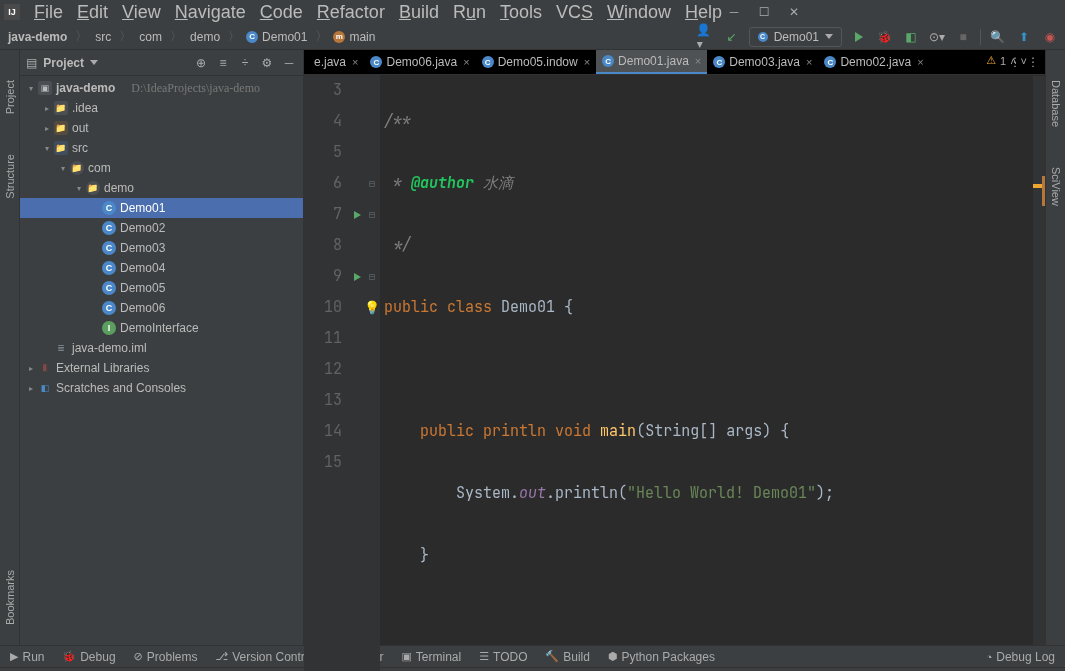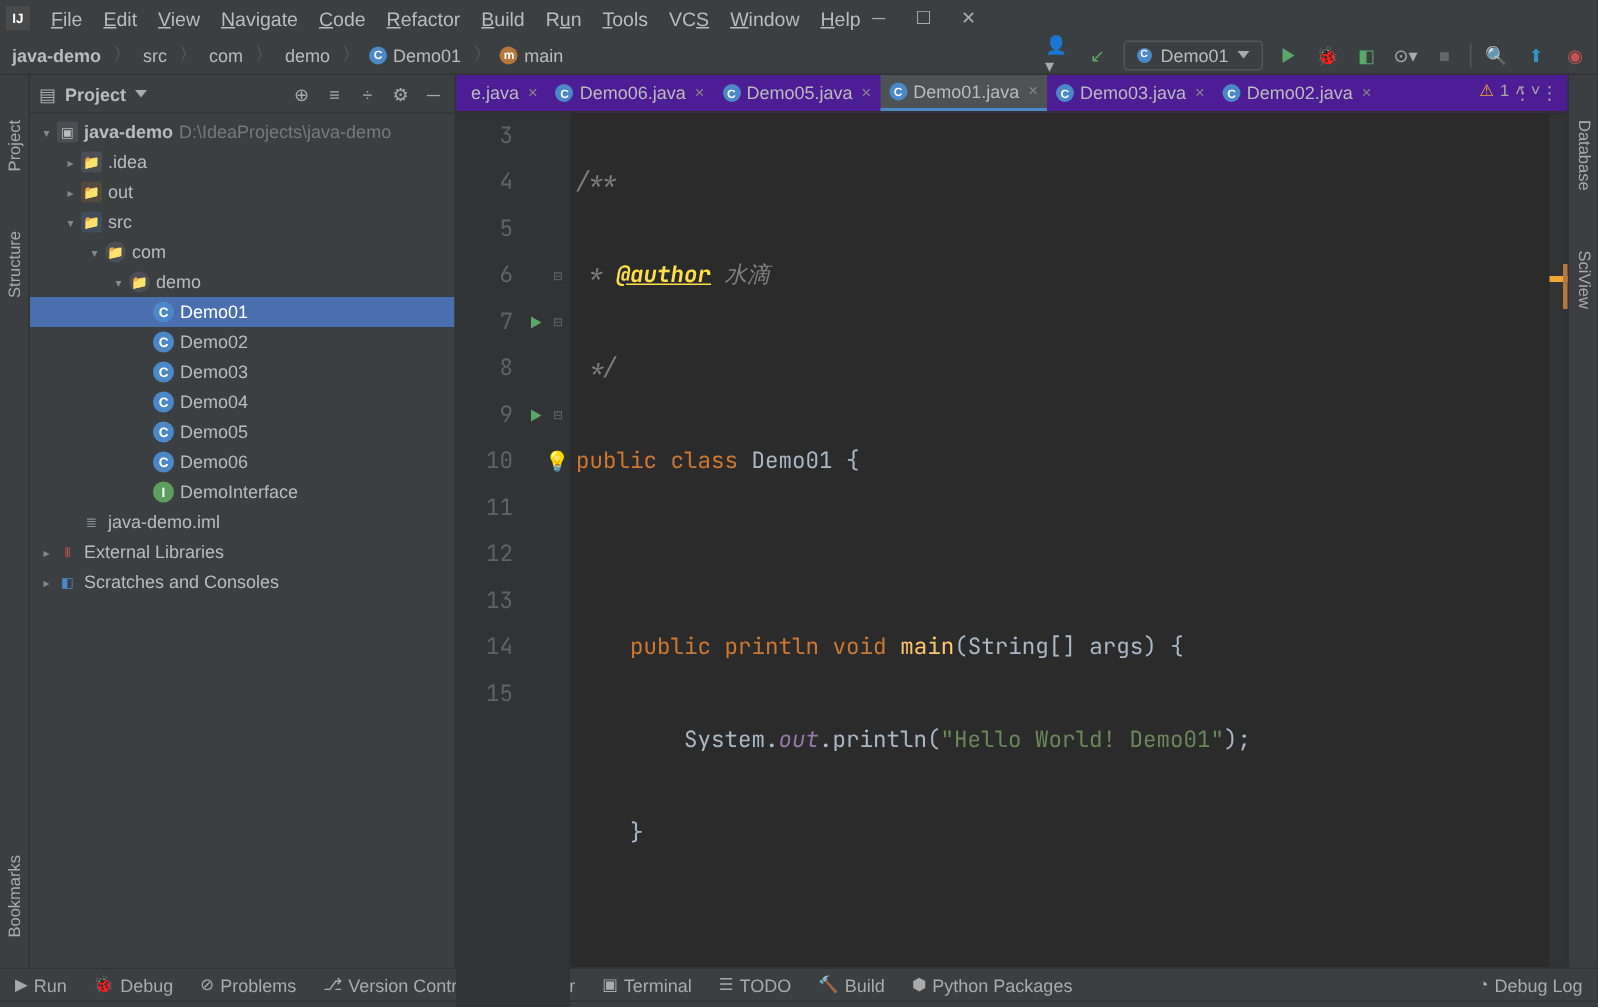--- a/index.html
+++ b/index.html
@@ -1,20 +1,20 @@
 <!DOCTYPE html>
 <html><head>
 <meta charset="utf-8">
 <style>
   * { margin: 0; padding: 0; box-sizing: border-box; }
   body { font-family: "Segoe UI", sans-serif; font-size: 12px; color: #bbb; background: #3c3f41; overflow: hidden; width: 1065px; height: 671px; }
   .titlebar { height: 24px; background: #3c3f41; display: flex; align-items: center; padding: 0 4px; }
   .appicon { width: 16px; height: 16px; background: #4a4a4a; display: flex; align-items: center; justify-content: center; font-size: 9px; font-weight: bold; color: #fff; margin-right: 8px; }
   .menus { display: flex; gap: 2px; }
-  .menu { padding: 2px 6px; cursor: pointer; font-size: 13px; }
+  .menu { padding: 2px 6px; cursor: pointer; font-size: 18px; }
   .menu u { text-decoration: underline; }
   .titletext { flex: 1; text-align: left; color: #888; padding-left: 40px; }
   .winctrl { display: flex; gap: 18px; padding-right: 8px; }
   .winbtn { width: 12px; height: 12px; display: flex; align-items: center; justify-content: center; cursor: pointer; color: #aaa; }
   .navbar { height: 26px; background: #3c3f41; display: flex; align-items: center; padding: 0 6px; border-bottom: 1px solid #323232; }
   .crumb { display: flex; align-items: center; gap: 2px; }
   .crumb span { padding: 0 2px; }
   .crumb .sep { color: #666; padding: 0 4px; }
   .cicon { width: 12px; height: 12px; border-radius: 50%; display: inline-flex; align-items: center; justify-content: center; font-size: 8px; font-weight: bold; color: #fff; }
   .cicon.cls { background: #4a88c7; }
@@ -36,37 +36,37 @@
   .trow.sel { background: #4b6eaf; color: #fff; }
   .trow .arrow { width: 14px; text-align: center; font-size: 8px; color: #888; }
   .trow .ticon { width: 14px; height: 14px; margin-right: 4px; display: flex; align-items: center; justify-content: center; font-size: 9px; border-radius: 2px; }
   .ticon.folder { background: #87939a33; }
   .ticon.src-folder { background: #4a88c733; }
   .ticon.out-folder { background: #b7763a33; }
   .ticon.pkg { background: #87939a33; border-radius: 50%; }
   .ticon.jclass { background: #4a88c7; border-radius: 50%; color: #fff; font-weight: bold; }
   .ticon.jiface { background: #5b9e5f; border-radius: 50%; color: #fff; font-weight: bold; }
   .ticon.lib { color: #c75450; }
-  .dimtxt { color: #787878; margin-left: 4px; }
+  .dimtxt { color: #787878; margin-left: 16px; font-family: Liberation Serif, serif; }
   .editor { flex: 1; display: flex; flex-direction: column; background: #2b2b2b; position: relative; }
-  .tabs { height: 26px; display: flex; align-items: center; background: #4c1d95; border-bottom: 1px solid #323232; padding-left: 4px; }
+  .tabs { height: 26px; display: flex; align-items: center; background: #000000; border-bottom: 1px solid #323232; padding-left: 4px; }
   .tab { display: flex; align-items: center; height: 24px; padding: 0 6px; gap: 4px; cursor: pointer; font-size: 12px; color: #bbb; }
   .tab.active { background: #4e5254; border-bottom: 2px solid #4a88c7; }
   .tab .x { color: #888; font-size: 11px; margin-left: 2px; }
   .tabs .more { margin-left: auto; display: flex; gap: 6px; padding: 0 6px; color: #aaa; }
   .codearea { flex: 1; display: flex; font-family: "JetBrains Mono", Consolas, monospace; font-size: 15px; line-height: 31px; position: relative; }
   .gutter { width: 46px; background: #313335; text-align: right; padding-right: 8px; color: #606366; }
   .gutter2 { width: 14px; background: #313335; }
   .gutter3 { width: 16px; background: #313335; }
   .codelines { flex: 1; padding-left: 4px; position: relative; white-space: pre; }
   .kw { color: #cc7832; }
   .ident { color: #a9b7c6; }
   .str { color: #6a8759; }
   .cm { color: #808080; font-style: italic; }
-  .antag { color: #fde047; font-weight: bold; font-style: italic; text-decoration: underline; }
+  .antag { color: #22c55e; font-weight: bold; font-style: italic; }
   .mname { color: #ffc66d; }
   .fieldref { color: #9876aa; font-style: italic; }
   .clname { color: #a9b7c6; }
   .gline { height: 31px; }
   .gicon { display: flex; align-items: center; justify-content: center; height: 31px; }
   .bulb { color: #f0a732; font-size: 13px; }
   .errstrip { position: absolute; right: 0; top: 26px; width: 12px; bottom: 0; background: #313335; }
   .rightstrip { width: 20px; background: #3c3f41; border-left: 1px solid #323232; display: flex; flex-direction: column; align-items: center; padding-top: 30px; gap: 40px; }
   .warn-ind { position: absolute; top: 4px; right: 18px; display: flex; align-items: center; gap: 4px; font-size: 11px; color: #aaa; }
   .warn-tri { color: #f0a732; }
@@ -244,21 +244,21 @@
           <span>e.java</span>
           <span class="x">×</span>
         </div>
       <div class="tab">
           <span class="cicon cls" style="width:12px;height:12px;font-size:8px">C</span>
           <span>Demo06.java</span>
           <span class="x">×</span>
         </div>
       <div class="tab">
           <span class="cicon cls" style="width:12px;height:12px;font-size:8px">C</span>
-          <span>Demo05.java</span>
+          <span>Demo05.indow</span>
           <span class="x">×</span>
         </div>
       <div class="tab active">
           <span class="cicon cls" style="width:12px;height:12px;font-size:8px">C</span>
           <span>Demo01.java</span>
           <span class="x">×</span>
         </div>
       <div class="tab">
           <span class="cicon cls" style="width:12px;height:12px;font-size:8px">C</span>
           <span>Demo03.java</span>

